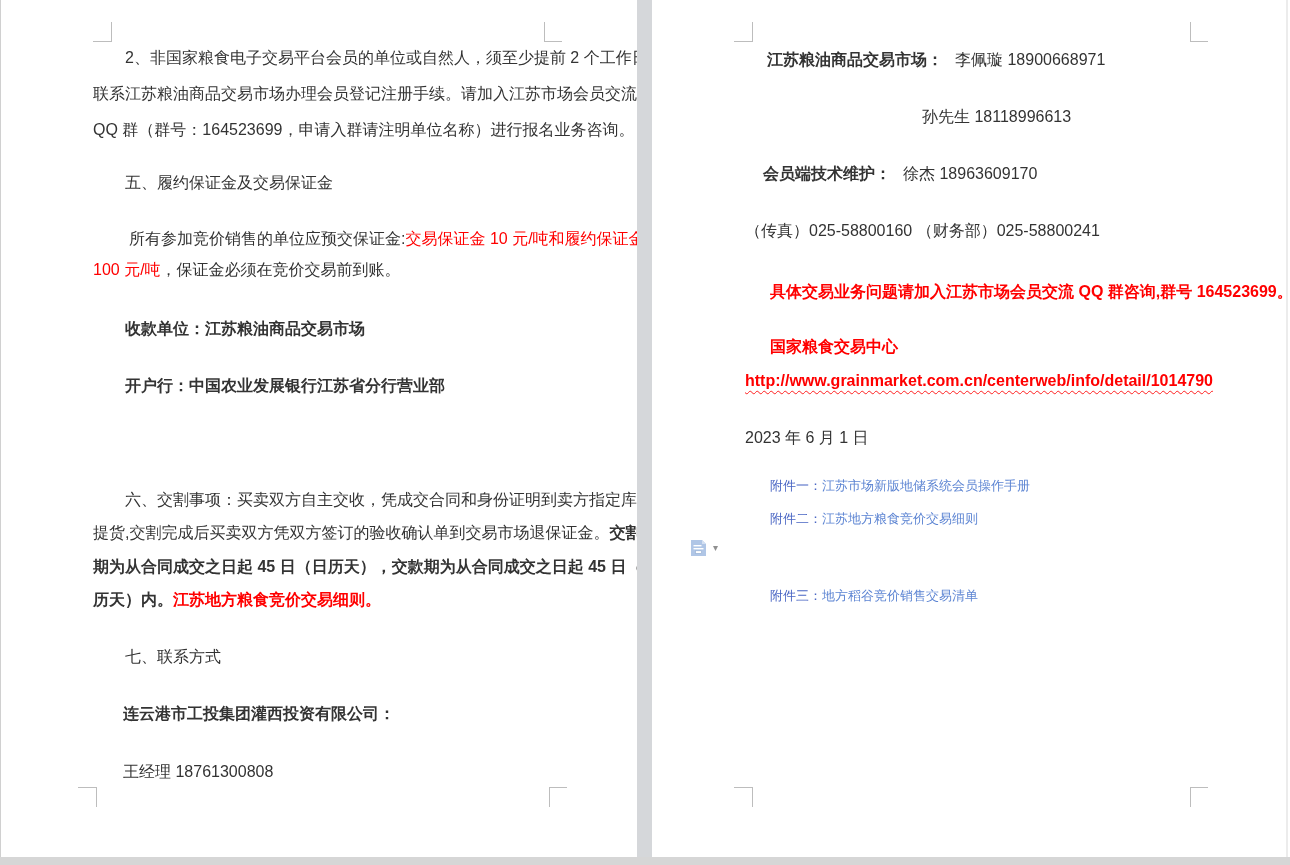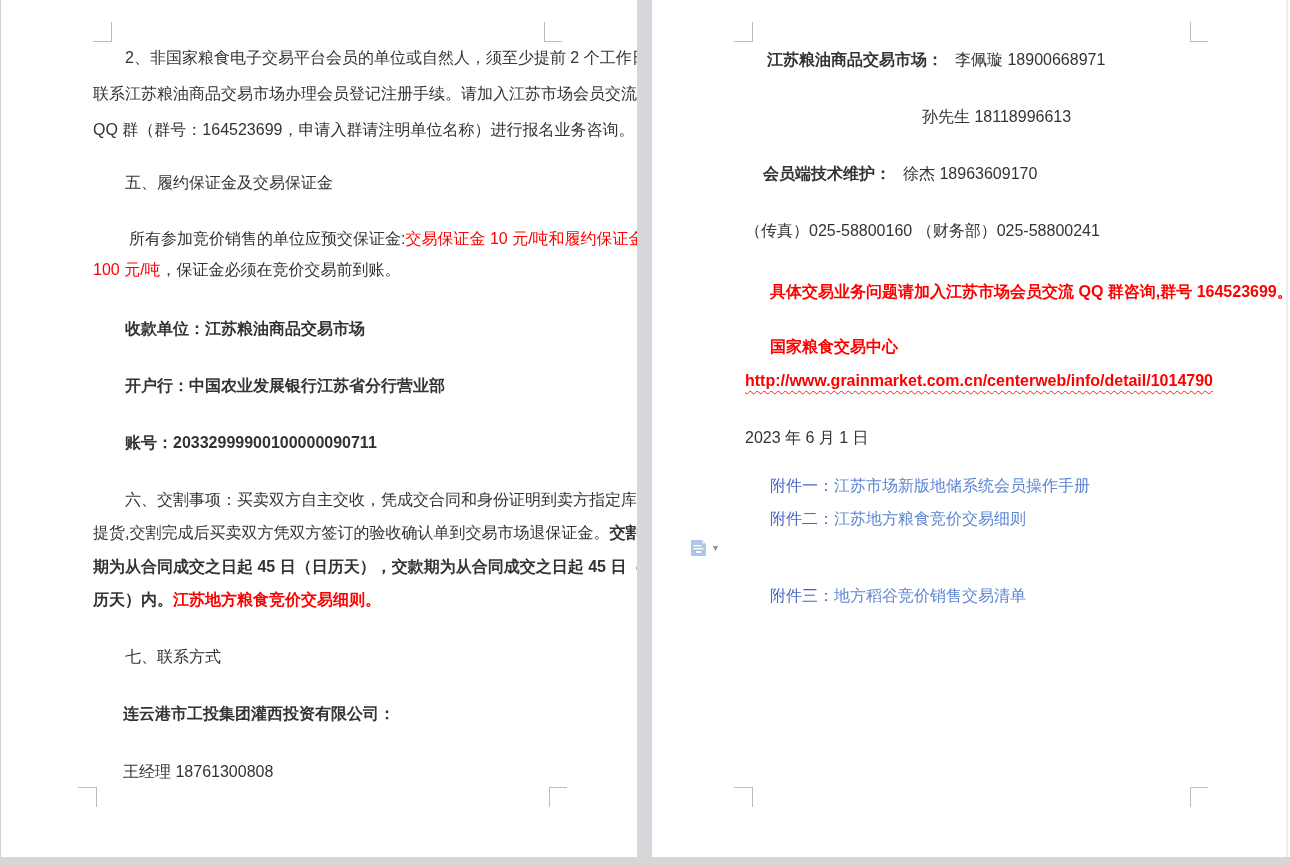--- a/index.html
+++ b/index.html
@@ -10,21 +10,21 @@
     color:#333333;
   }
   .page{position:absolute;top:0;height:857px;background:#ffffff;}
   #page1{left:0;width:637px;border-left:1px solid #d0d0d0;}
   #page2{left:652px;width:638px;}
   .gap{position:absolute;top:0;left:637px;width:15px;height:857px;background:#d5d7da;}
   .bottom-strip{position:absolute;left:0;top:857px;width:1290px;height:8px;background:#d6d6d6;}
   .right-edge{position:absolute;top:0;left:1286px;width:2px;height:857px;background:#ececec;}
 
   .ln{position:absolute;font-size:16px;line-height:24px;white-space:nowrap;}
-  .sm{font-size:16px;line-height:18px;}
+  .sm{font-size:13px;line-height:18px;}
   .b{font-weight:700;}
   .red{color:#ff0000;}
   .lbl{color:#4a66c4;}
   .lnk{color:#5d85d3;cursor:pointer;}
   .wavy{
     text-decoration-line:underline;
     text-decoration-style:wavy;
     text-decoration-color:#ff1f1f;
     text-decoration-thickness:1px;
     text-underline-offset:4px;
@@ -63,21 +63,20 @@
 
   <div class="ln" style="left:128px;top:227px;">
     <span>所有参加竞价销售的单位应预交保证金:</span><span class="red">交易保证金 10 元/吨和履约保证金</span>
   </div>
   <div class="ln" style="left:92px;top:258px;">
     <span class="red">100 元/吨</span><span>，保证金必须在竞价交易前到账。</span>
   </div>
 
   <div class="ln b" style="left:124px;top:317px;"><span>收款单位：江苏粮油商品交易市场</span></div>
   <div class="ln b" style="left:124px;top:374px;"><span>开户行：中国农业发展银行江苏省分行营业部</span></div>
-  <div class="ln b" style="left:124px;top:431px;"><span>账号：20332999900100000090711</span></div>
 
   <div class="ln" style="left:124px;top:488px;"><span>六、交割事项：买卖双方自主交收，凭成交合同和身份证明到卖方指定库点</span></div>
   <div class="ln" style="left:92px;top:521px;">
     <span>提货,交割完成后买卖双方凭双方签订的验收确认单到交易市场退保证金。</span><span class="b">交割</span>
   </div>
   <div class="ln b" style="left:92px;top:555px;"><span>期为从合同成交之日起 45 日（日历天），交款期为从合同成交之日起 45 日（日</span></div>
   <div class="ln" style="left:92px;top:588px;">
     <span class="b">历天）内。</span><span class="b red">江苏地方粮食竞价交易细则。</span>
   </div>
 

